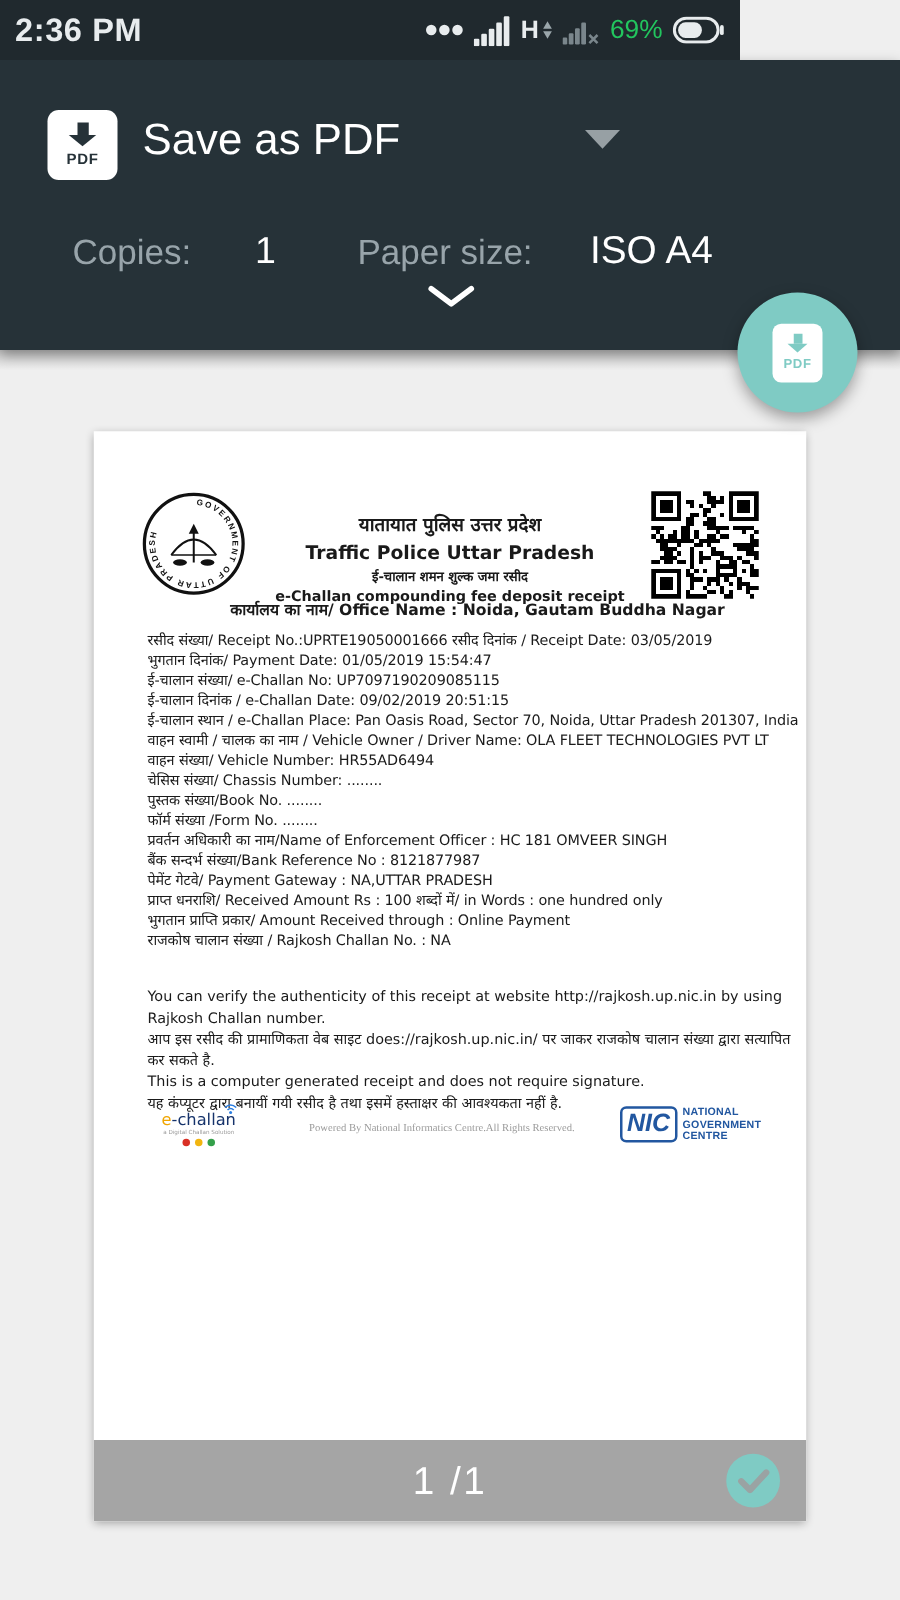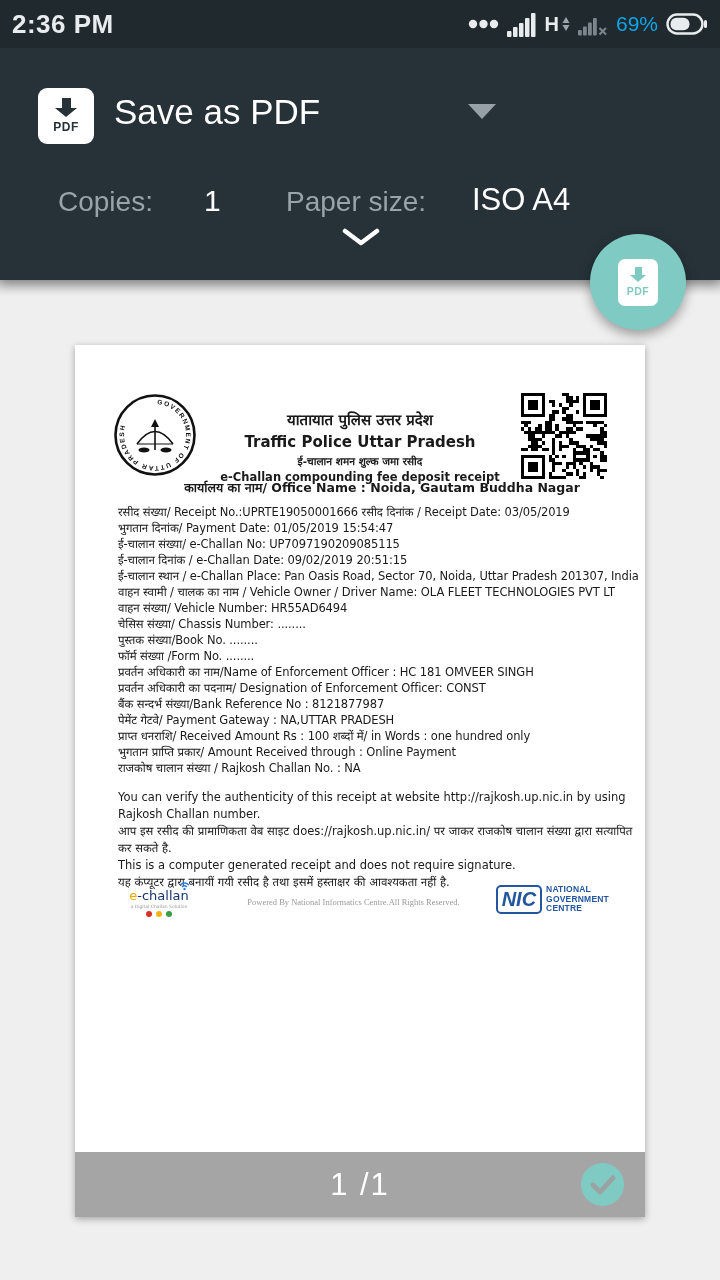--- a/index.html
+++ b/index.html
@@ -1,27 +1,27 @@
 <!DOCTYPE html>
 <html><head>
 <meta charset="utf-8">
 <style>
   * { margin:0; padding:0; box-sizing:border-box; }
   html,body { background:#555; }
   .screen { position:relative; width:720px; height:1280px; overflow:hidden;
     background:#efefef; font-family:"Liberation Sans", sans-serif; }
 
   
-  .statusbar { position:absolute; top:0; left:0; width:720px; height:48px;
+  .statusbar { position:absolute; top:0; left:0; width:592px; height:48px;
     background:#20292e; display:flex; align-items:center; justify-content:space-between;
     padding:0 12px; z-index:5; }
   .sb-time { color:#e8ecee; font-size:26px; font-weight:700; letter-spacing:.5px; }
   .sb-right { display:flex; align-items:center; gap:8px; }
   .h-ind { color:#e8ecee; font-size:20px; font-weight:700; }
-  .sb-pct { color:#0ea5e9; font-size:21px; font-weight:400; }
+  .sb-pct { color:#22c55e; font-size:21px; font-weight:400; }
 
   
   .header { position:absolute; top:48px; left:0; width:720px; height:232px;
     background:#263238; box-shadow:0 4px 10px rgba(0,0,0,.35); z-index:2; }
   .pdficon { position:absolute; left:38px; top:40px; width:56px; height:56px;
     background:#fff; border-radius:9px; display:flex; flex-direction:column;
     align-items:center; justify-content:center; }
   .dl-arrow { position:relative; width:9px; height:10px; background:#263238; }
   .dl-arrow::after { content:""; position:absolute; top:10px; left:-6.5px;
     border-left:11px solid transparent; border-right:11px solid transparent;
@@ -411,21 +411,20 @@
           <div class="rline">भुगतान दिनांक/ Payment Date:    01/05/2019 15:54:47</div>
           <div class="rline">ई-चालान संख्या/ e-Challan No: UP7097190209085115</div>
           <div class="rline">ई-चालान दिनांक / e-Challan Date: 09/02/2019 20:51:15</div>
           <div class="rline">ई-चालान स्थान / e-Challan Place: Pan Oasis Road, Sector 70, Noida, Uttar Pradesh 201307, India</div>
           <div class="rline">वाहन स्वामी / चालक का नाम / Vehicle Owner / Driver Name: OLA FLEET TECHNOLOGIES PVT LT</div>
           <div class="rline">वाहन संख्या/ Vehicle Number: HR55AD6494</div>
           <div class="rline">चेसिस संख्या/ Chassis Number: ........</div>
           <div class="rline">पुस्तक संख्या/Book No. ........</div>
           <div class="rline">फॉर्म संख्या /Form No. ........</div>
           <div class="rline">प्रवर्तन अधिकारी का नाम/Name of Enforcement Officer : HC 181 OMVEER SINGH</div>
-          <div class="rline">प्रवर्तन अधिकारी का पदनाम/ Designation of Enforcement Officer: CONST</div>
           <div class="rline">बैंक सन्दर्भ संख्या/Bank Reference No : 8121877987</div>
           <div class="rline">पेमेंट गेटवे/ Payment Gateway : NA,UTTAR PRADESH</div>
           <div class="rline">प्राप्त धनराशि/ Received Amount Rs : 100 शब्दों में/ in Words : one hundred only</div>
           <div class="rline">भुगतान प्राप्ति प्रकार/ Amount Received through : Online Payment</div>
           <div class="rline">राजकोष चालान संख्या / Rajkosh Challan No. : NA</div>
         </div>
 
       <div class="verify">
         <p>You can verify the authenticity of this receipt at website http://rajkosh.up.nic.in by using Rajkosh Challan number.</p>
         <p>आप इस रसीद की प्रामाणिकता वेब साइट does://rajkosh.up.nic.in/ पर जाकर राजकोष चालान संख्या द्वारा सत्यापित कर सकते है.</p>

